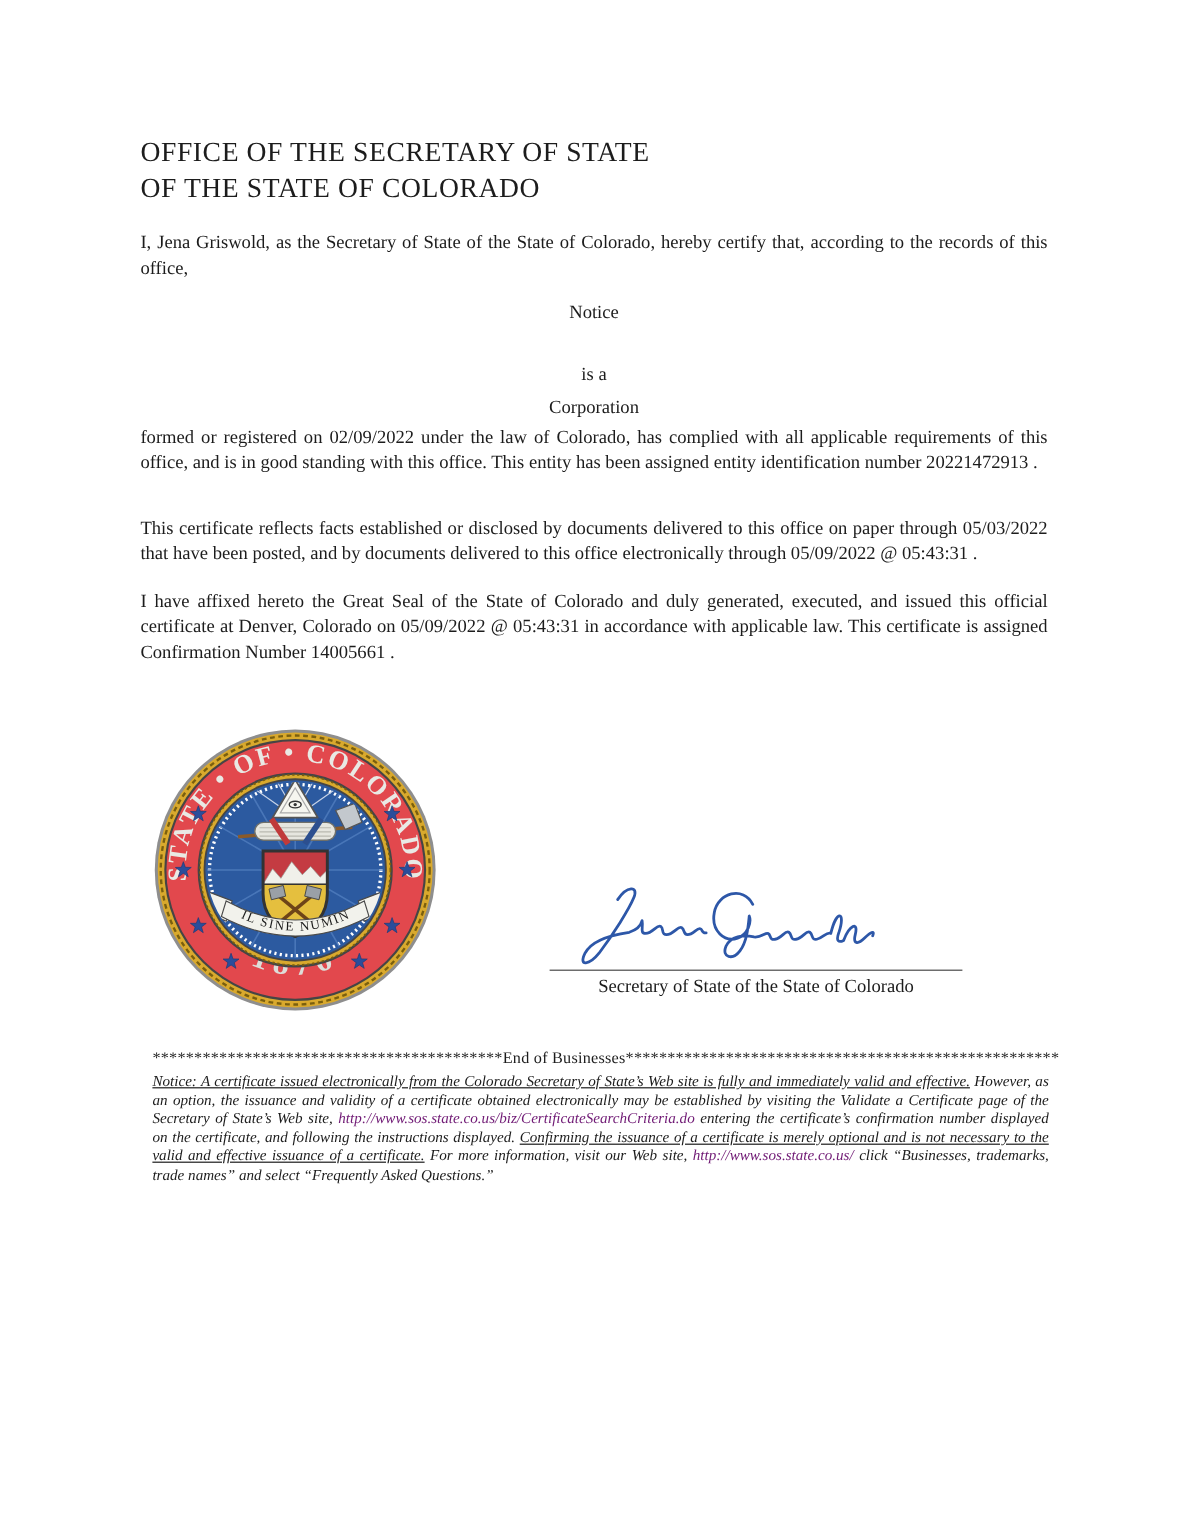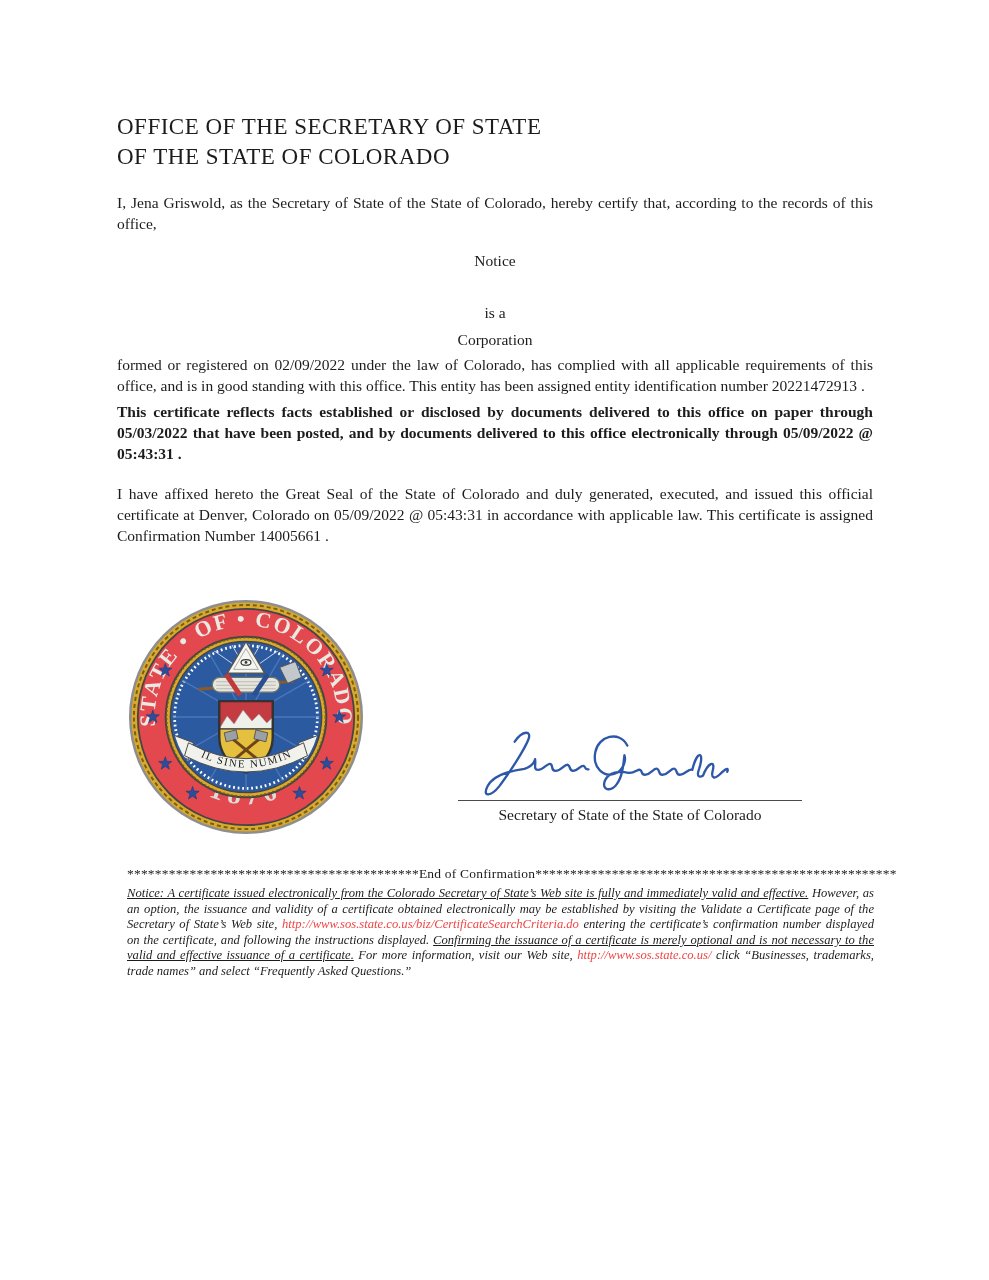--- a/index.html
+++ b/index.html
@@ -9,36 +9,36 @@
   .office-header { text-align: left; font-size: 23px; line-height: 30px; letter-spacing: 0.5px; }
   .cert-title { text-align: center; font-size: 29px; font-weight: bold; letter-spacing: 2px; margin: 40px 0 0 0; white-space: nowrap; }
 
   .body-text { font-size: 15.5px; line-height: 21px; text-align: justify; margin: 0; }
   .intro { margin-top: 20px; }
   .center-line { text-align: center; font-size: 15.5px; line-height: 21px; }
   .entity-name { margin-top: 16px; }
   .is-a { margin-top: 31px; }
   .entity-type { margin-top: 6px; }
   .formation { margin-top: 4px; }
-  .reflects { margin-top: 5px; font-weight: bold; }
+  .reflects { margin-top: 34px; }
   .issuance { margin-top: 19px; }
 
   .seal-sig-row { display: flex; align-items: flex-start; margin-top: 52px; }
   .seal-wrap { width: 238px; height: 238px; margin-left: 10px; flex: none; }
   .seal-wrap svg { width: 238px; height: 238px; display: block; }
 
   .sig-block { margin-left: 93px; margin-top: 128px; width: 344px; flex: none; }
   .sig-svg { display: block; width: 330px; height: 78px; margin: 0 0 -4px 14px; }
   .sig-line { border-top: 1.5px solid #4a4a4a; width: 344px; }
   .sig-title { text-align: center; font-size: 15.5px; padding-top: 5px; }
 
   .end-line { margin: 30px 0 0 10px; font-size: 13.5px; white-space: nowrap; letter-spacing: 0.2px; }
   .notice { margin: 4px 0 0 10px; width: 747px; font-size: 12.6px; line-height: 15.6px; font-style: italic; text-align: justify; }
   .seg-underline { text-decoration: underline; }
-  .seg-link { color: #ef4444; }
+  .seg-link { color: #701a75; }
 </style>
 </head>
 <body>
 
 <div class="page">
 
   <div class="office-header">
     <div>OFFICE OF THE SECRETARY OF STATE</div>
     <div>OF THE STATE OF COLORADO</div>
   </div>
@@ -179,17 +179,17 @@
         <g fill="none" stroke="#2d57a8" stroke-width="2.4" stroke-linecap="round" stroke-linejoin="round">
           <path d="M44 16 C52 4 62 4 58 14 C54 24 40 46 28 62 C20 72 10 74 16 62 C22 50 40 46 54 44 C60 42 64 38 65 34 C66 40 63 45 68 45 C74 45 78 37 81 39 C84 41 81 46 86 46 C92 46 96 38 99 40 C102 42 100 46 104 46 C109 46 112 40 115 41 C117 41.5 116 45 120 44.5"></path>
           <path d="M160 20 C152 4 130 10 127 27 C124 43 136 53 147 49 C156 46 159 35 157 30 C156 40 155 52 149 60 C143 68 133 66 137 56 C141 47 152 46 161 48 C167 49 171 44 173 45 C176 46 174 51 179 50 C185 49 188 42 191 44 C194 46 192 51 197 50 C203 49 206 42 209 44 C212 46 210 51 215 50 C220 49 224 43 227 45 C232 24 240 26 234 44 C231 52 234 53 238 51 C243 38 251 34 248 46 C246 54 250 55 256 49 C261 44 265 42 263 47"></path>
         </g>
       </svg>
       <div class="sig-line"></div>
       <div class="sig-title">Secretary of State of the State of Colorado</div>
     </div>
   </div>
 
-  <div class="end-line"><span>******************************************</span><span>End of Confirmation</span><span>****************************************************</span></div>
+  <div class="end-line"><span>******************************************</span><span>End of Businesses</span><span>****************************************************</span></div>
 
   <p class="notice"><span class="seg-underline">Notice: A certificate issued electronically from the Colorado Secretary of State’s Web site is fully and immediately valid and effective.</span><span class="seg-plain"> However, as an option, the issuance and validity of a certificate obtained electronically may be established by visiting the Validate a Certificate page of the Secretary of State’s Web site, </span><span class="seg-link">http://www.sos.state.co.us/biz/CertificateSearchCriteria.do</span><span class="seg-plain"> entering the certificate’s confirmation number displayed on the certificate, and following the instructions displayed. </span><span class="seg-underline">Confirming the issuance of a certificate is merely optional and is not necessary to the valid and effective issuance of a certificate.</span><span class="seg-plain"> For more information, visit our Web site, </span><span class="seg-link">http://www.sos.state.co.us/</span><span class="seg-plain"> click “Businesses, trademarks, trade names” and select “Frequently Asked Questions.”</span></p>
 
 </div>
 
 </body></html>

